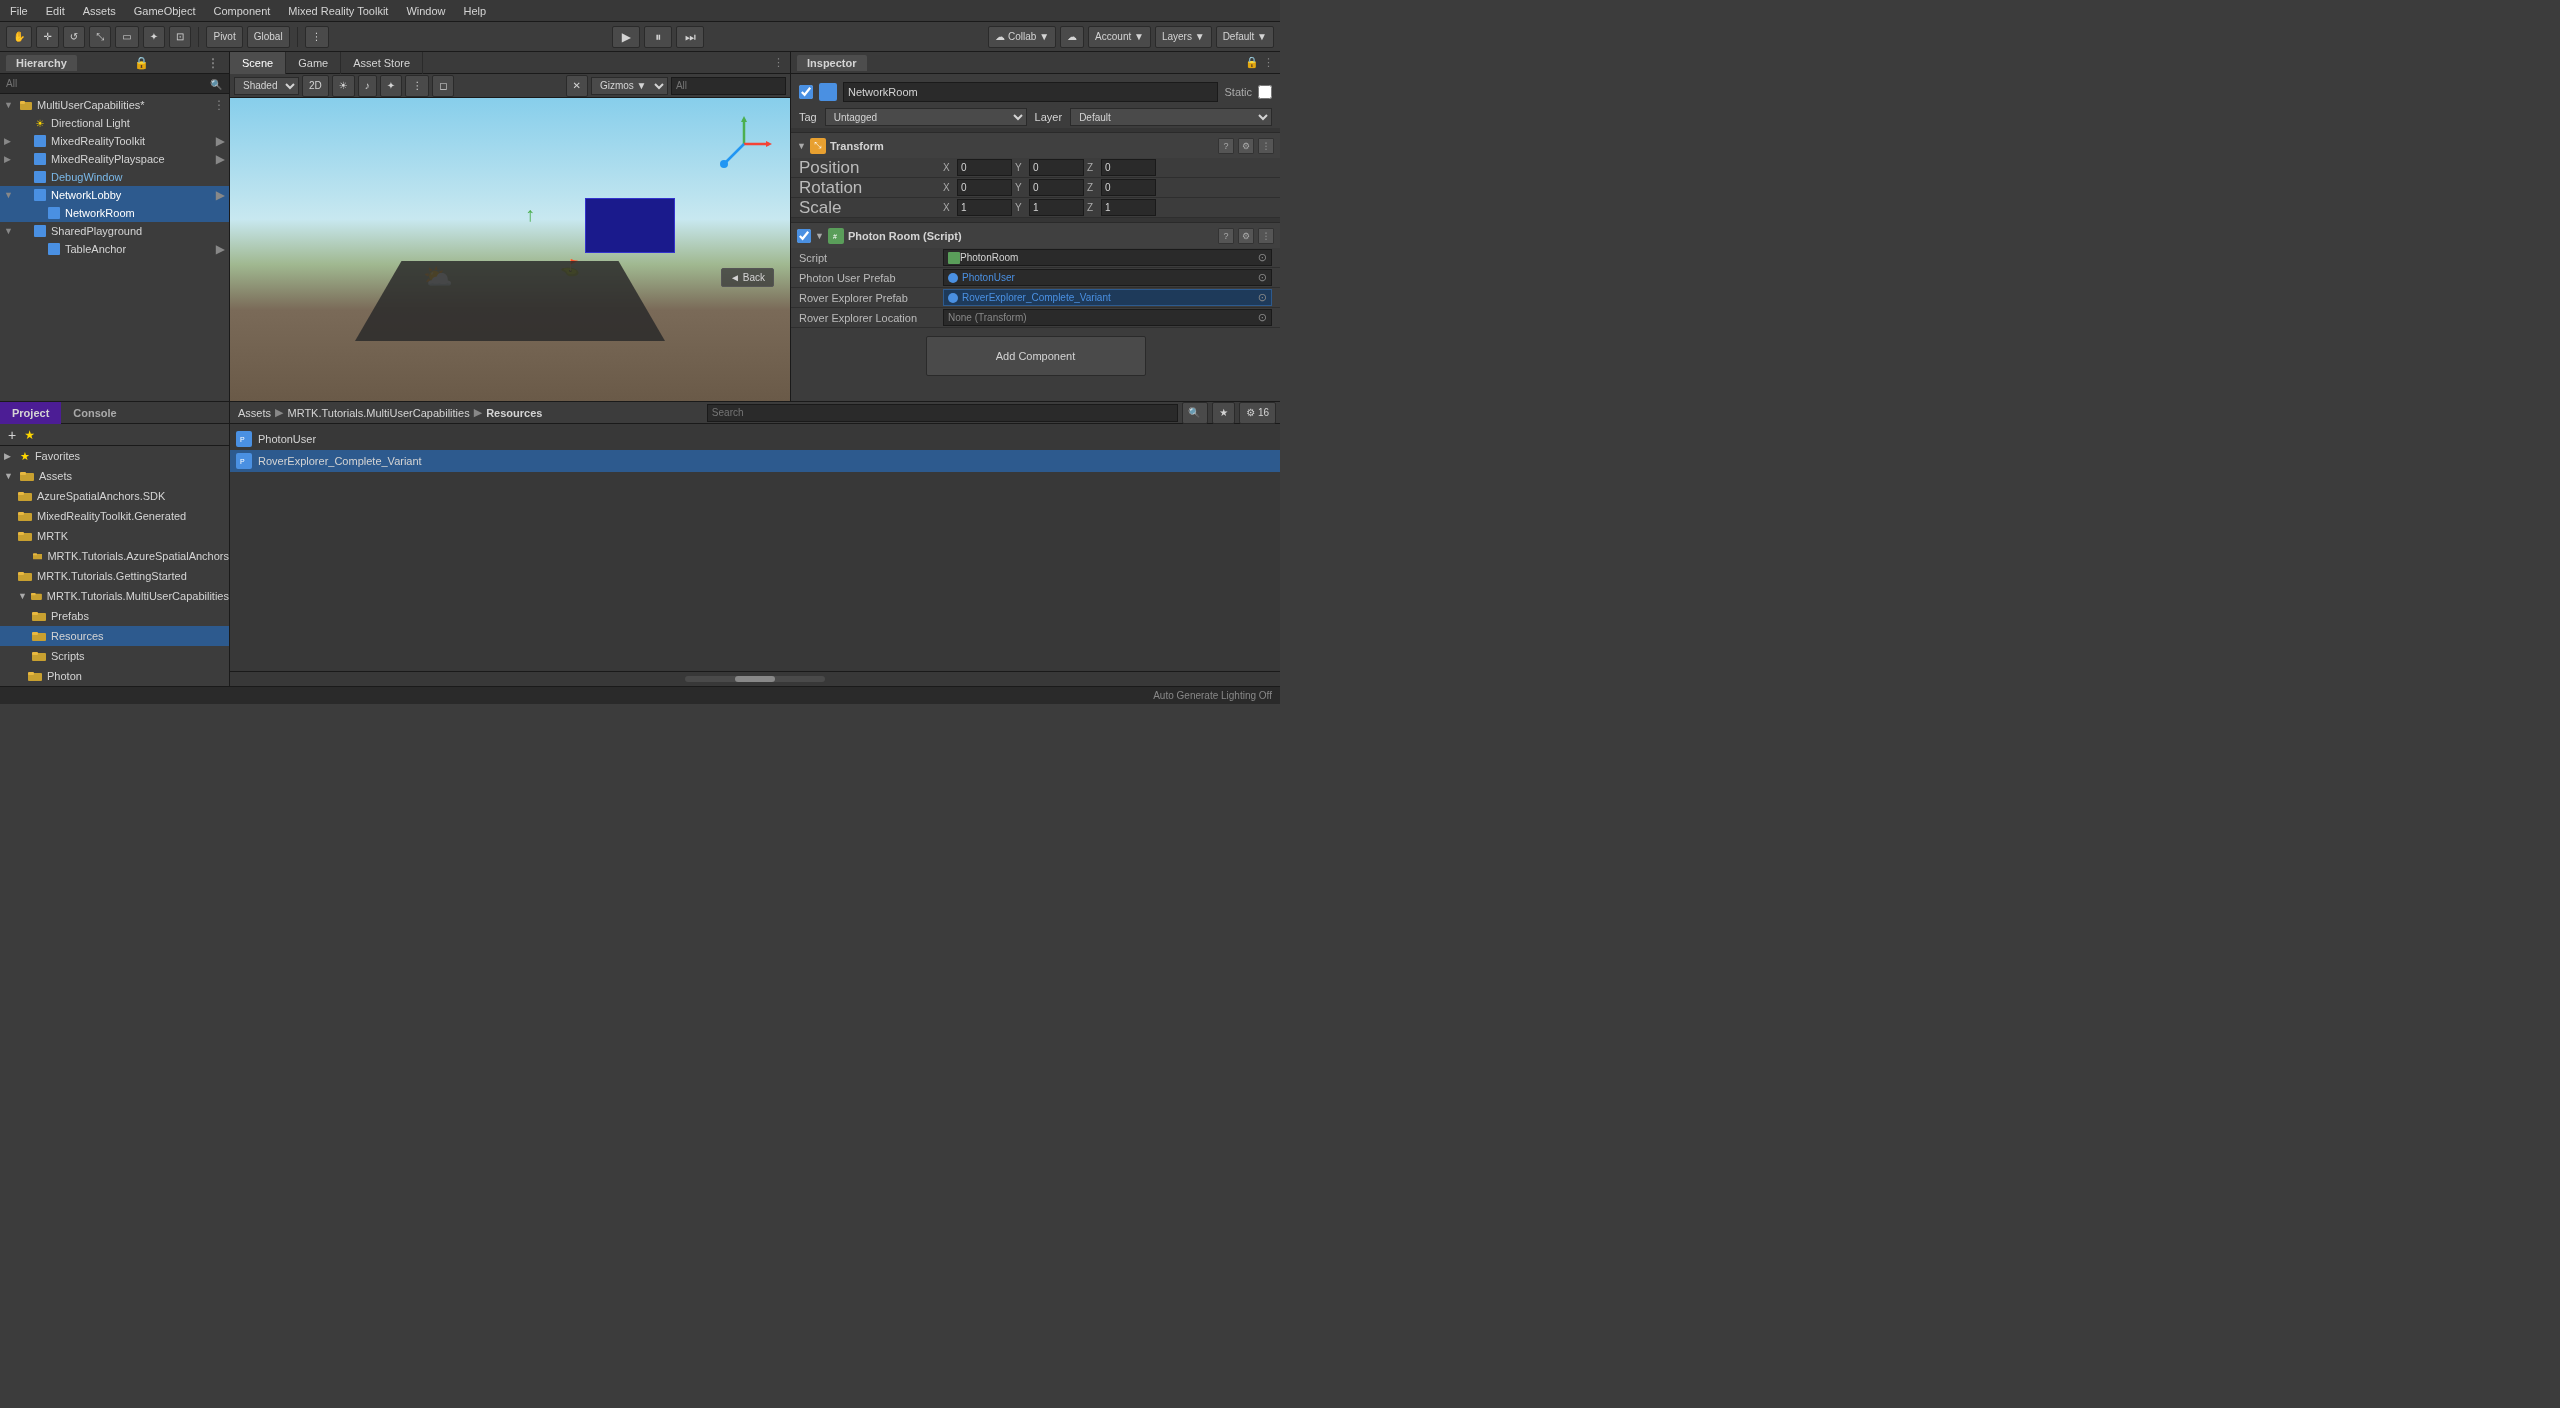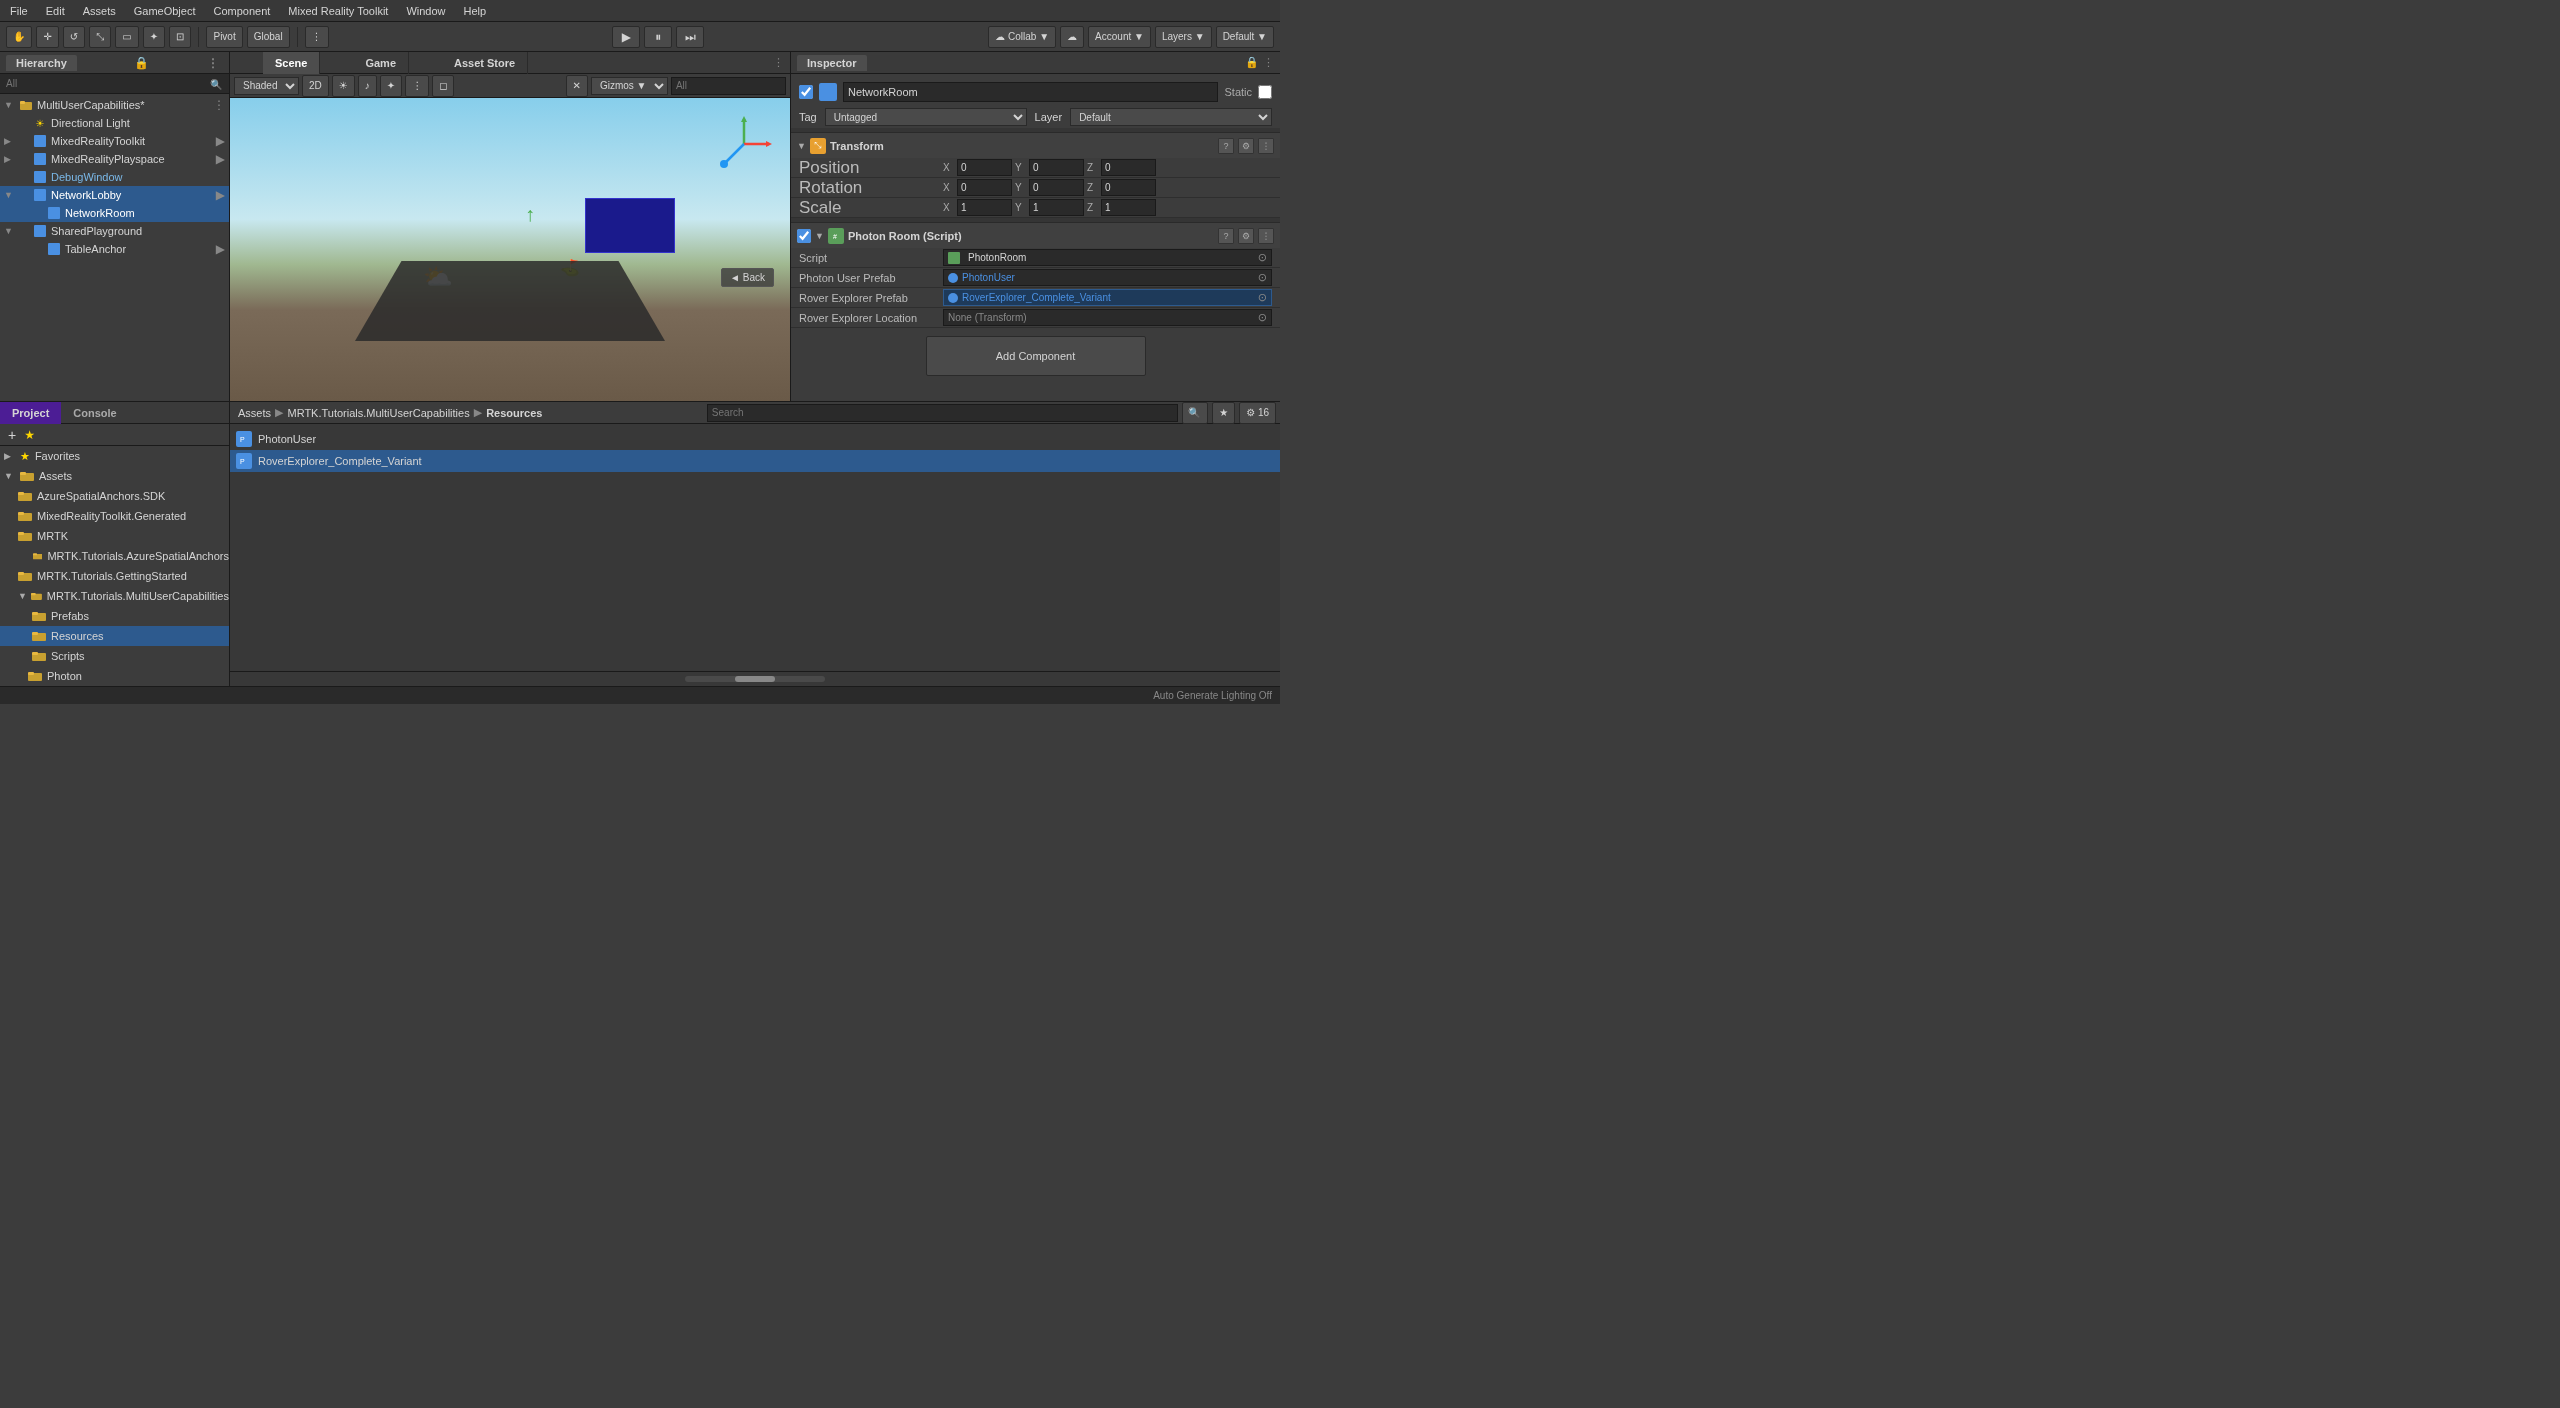--- a/index.html
+++ b/index.html
@@ -161,25 +161,24 @@
       align-items: center;
       border-bottom: 1px solid #1a1a1a;
       flex-shrink: 0;
     }
     .scene-tab {
       padding: 0 12px;
       height: 22px;
       display: flex;
       align-items: center;
       font-size: 11px;
-      font-weight: bold;
+      font-weight: normal;
       color: #d4d4d4;
       cursor: pointer;
       border-right: 1px solid #2a2a2a;
-      margin-left: 33px;
     }
     .scene-tab.active { background: #4d4d4d; color: white; }
     .scene-toolbar {
       background: #3c3c3c;
       height: 24px;
       display: flex;
       align-items: center;
       padding: 0 4px;
       gap: 3px;
       border-bottom: 1px solid #1a1a1a;
@@ -449,21 +448,21 @@
     .script-value {
       flex: 1;
       background: #2a2a2a;
       border: 1px solid #1a1a1a;
       color: #d4d4d4;
       height: 17px;
       padding: 0 4px;
       font-size: 10px;
       display: flex;
       align-items: center;
-      gap: 8px;
+      gap: 0;
     }
     .script-icon { width: 12px; height: 12px; background: #5a9e5a; border-radius: 1px; flex-shrink: 0; }
     .script-circle-icon { width: 10px; height: 10px; background: #4a90e2; border-radius: 50%; flex-shrink: 0; }
     .obj-ref-value {
       flex: 1;
       background: #2a2a2a;
       border: 1px solid #1a1a1a;
       color: #4a90e2;
       height: 17px;
       padding: 0 4px;

